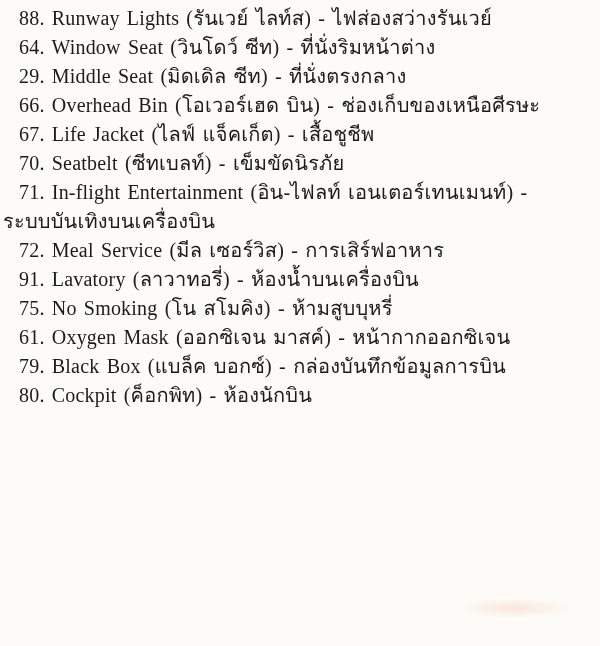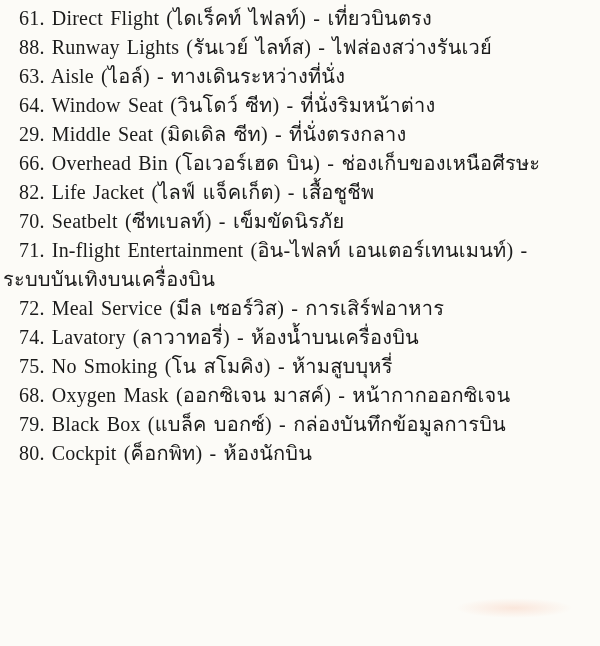--- a/index.html
+++ b/index.html
@@ -35,31 +35,29 @@
     height: 20px;
     pointer-events: none;
     background: radial-gradient(ellipse at center, rgba(248,205,185,0.45), rgba(248,205,185,0) 70%);
   }
 </style>
 </head>
 <body>
 
 <main>
   <div class="vocab-list">
-      <p class="entry">61. Direct Flight (ไดเร็คท์ ไฟลท์) - เที่ยวบินตรง</p>
       <p class="entry">88. Runway Lights (รันเวย์ ไลท์ส) - ไฟส่องสว่างรันเวย์</p>
-      <p class="entry">63. Aisle (ไอล์) - ทางเดินระหว่างที่นั่ง</p>
       <p class="entry">64. Window Seat (วินโดว์ ซีท) - ที่นั่งริมหน้าต่าง</p>
       <p class="entry">29. Middle Seat (มิดเดิล ซีท) - ที่นั่งตรงกลาง</p>
       <p class="entry">66. Overhead Bin (โอเวอร์เฮด บิน) - ช่องเก็บของเหนือศีรษะ</p>
-      <p class="entry">82. Life Jacket (ไลฟ์ แจ็คเก็ต) - เสื้อชูชีพ</p>
+      <p class="entry">67. Life Jacket (ไลฟ์ แจ็คเก็ต) - เสื้อชูชีพ</p>
       <p class="entry">70. Seatbelt (ซีทเบลท์) - เข็มขัดนิรภัย</p>
       <p class="entry">71. In-flight Entertainment (อิน-ไฟลท์ เอนเตอร์เทนเมนท์) -
 ระบบบันเทิงบนเครื่องบิน</p>
       <p class="entry">72. Meal Service (มีล เซอร์วิส) - การเสิร์ฟอาหาร</p>
-      <p class="entry">74. Lavatory (ลาวาทอรี่) - ห้องน้ำบนเครื่องบิน</p>
+      <p class="entry">91. Lavatory (ลาวาทอรี่) - ห้องน้ำบนเครื่องบิน</p>
       <p class="entry">75. No Smoking (โน สโมคิง) - ห้ามสูบบุหรี่</p>
-      <p class="entry">68. Oxygen Mask (ออกซิเจน มาสค์) - หน้ากากออกซิเจน</p>
+      <p class="entry">61. Oxygen Mask (ออกซิเจน มาสค์) - หน้ากากออกซิเจน</p>
       <p class="entry">79. Black Box (แบล็ค บอกซ์) - กล่องบันทึกข้อมูลการบิน</p>
       <p class="entry">80. Cockpit (ค็อกพิท) - ห้องนักบิน</p>
     </div>
   <div class="smudge"></div>
 </main>
 
 </body></html>

